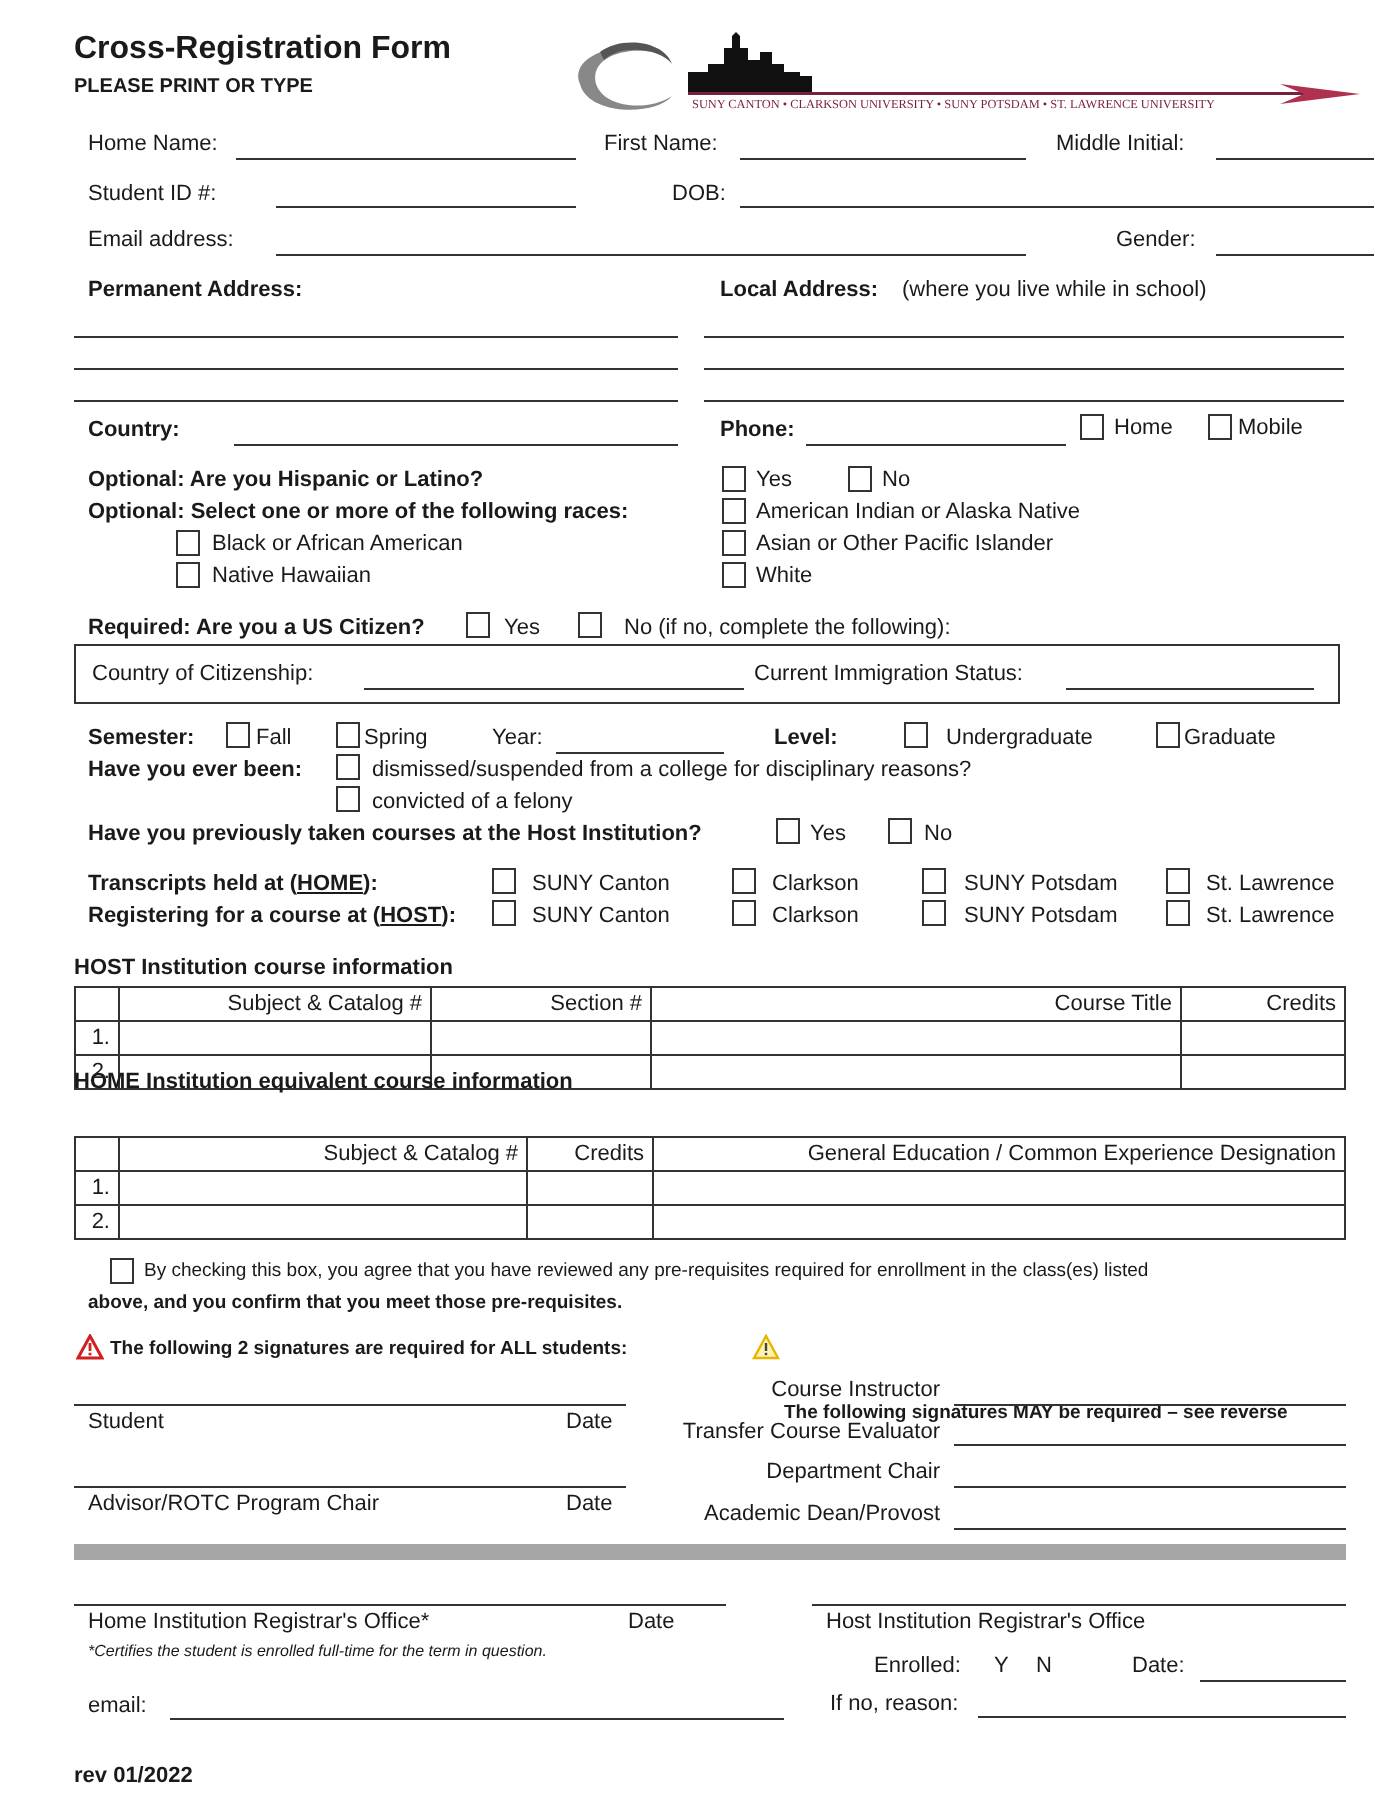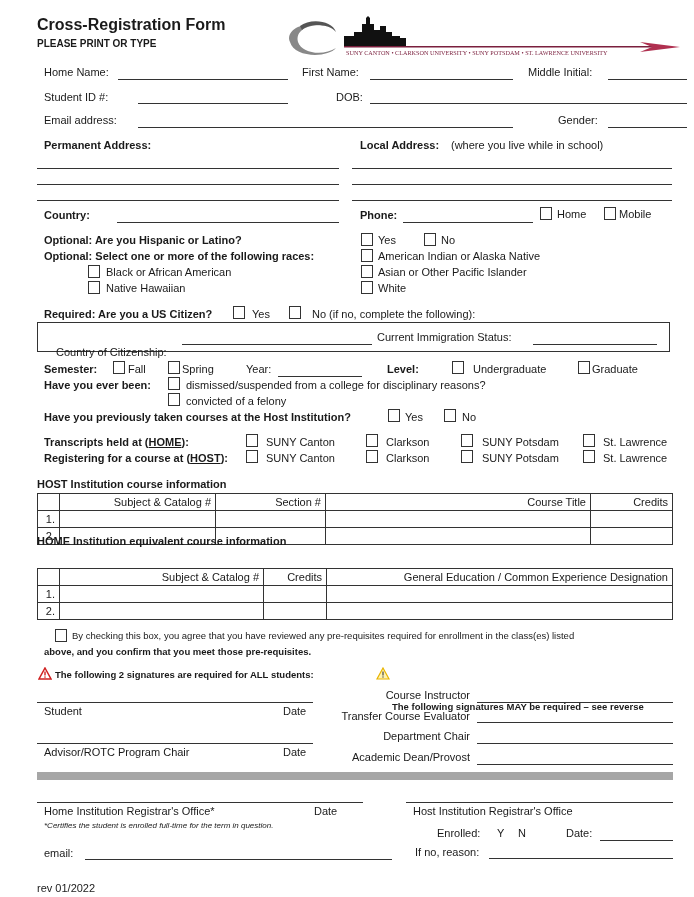--- a/index.html
+++ b/index.html
@@ -95,21 +95,21 @@
 <div class="cb" style="left:361px; top:281px;"></div>
 <div class="abs lbl" style="left:378px; top:282px;">White</div>
 
 <div class="abs lbl b" style="left:44px; top:308px;">Required: Are you a US Citizen?</div>
 <div class="cb" style="left:233px; top:306px;"></div>
 <div class="abs lbl" style="left:252px; top:308px;">Yes</div>
 <div class="cb" style="left:289px; top:306px;"></div>
 <div class="abs lbl" style="left:312px; top:308px;">No (if no, complete the following):</div>
 
 <div class="box" style="left:37px; top:322px; width:633px; height:30px;"></div>
-<div class="abs lbl" style="left:56px; top:331px;margin-top:15px;">Country of Citizenship:</div>
+<div class="abs lbl" style="left:46px; top:331px;">Country of Citizenship:</div>
 <div class="line" style="left:182px; top:344px; width:190px;"></div>
 <div class="abs lbl" style="left:377px; top:331px;">Current Immigration Status:</div>
 <div class="line" style="left:533px; top:344px; width:124px;"></div>
 
 <div class="abs lbl b" style="left:44px; top:363px;">Semester:</div>
 <div class="cb" style="left:113px; top:361px;"></div>
 <div class="abs lbl" style="left:128px; top:363px;">Fall</div>
 <div class="cb" style="left:168px; top:361px;"></div>
 <div class="abs lbl" style="left:182px; top:363px;">Spring</div>
 <div class="abs lbl" style="left:246px; top:363px;">Year:</div>
@@ -251,13 +251,13 @@
 <div class="line" style="left:406px; top:802px; width:267px;"></div>
 <div class="abs lbl" style="left:413px; top:805px;">Host Institution Registrar's Office</div>
 <div class="abs lbl" style="left:437px; top:827px;">Enrolled:</div>
 <div class="abs lbl" style="left:497px; top:827px;">Y</div>
 <div class="abs lbl" style="left:518px; top:827px;">N</div>
 <div class="abs lbl" style="left:566px; top:827px;">Date:</div>
 <div class="line" style="left:600px; top:840px; width:73px;"></div>
 <div class="abs lbl" style="left:415px; top:846px;">If no, reason:</div>
 <div class="line" style="left:489px; top:858px; width:184px;"></div>
 
-<div class="abs lbl" style="left:37px; top:882px;">rev 01/2022</div>
+<div class="abs lbl" style="left:37px; top:882px;font-weight:bold;">rev 01/2022</div>
 
 </body></html>

